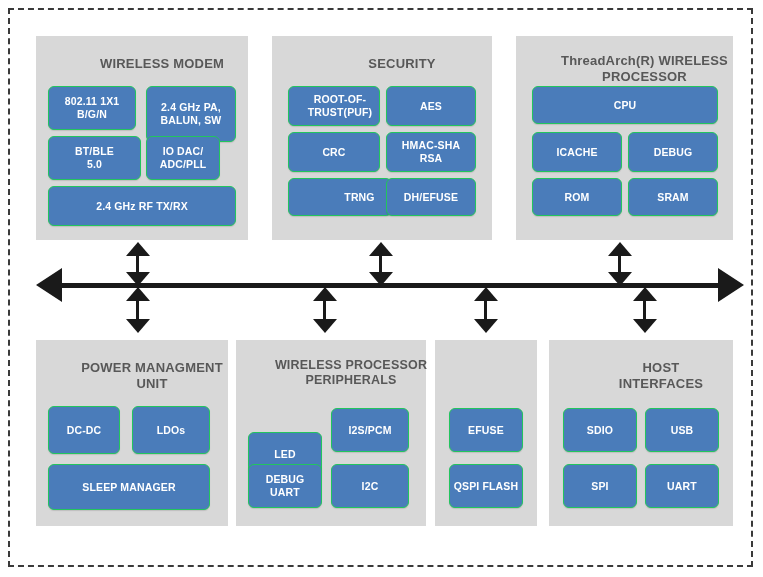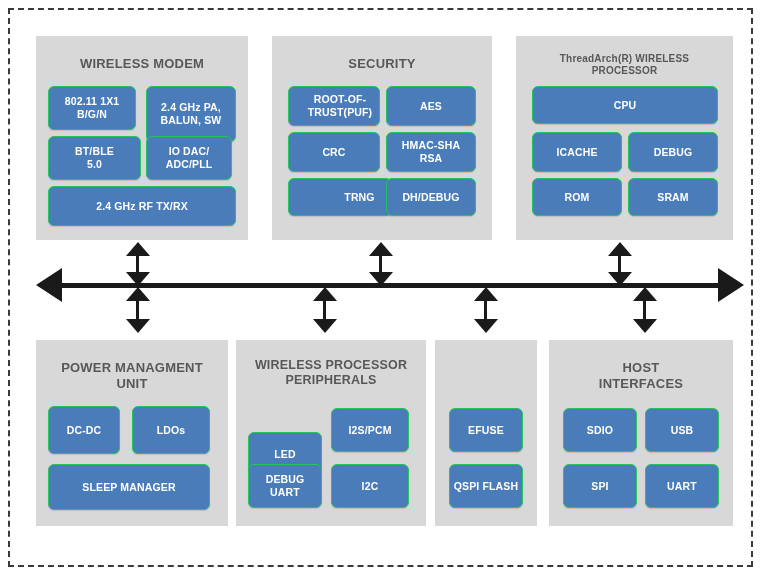--- a/index.html
+++ b/index.html
@@ -32,20 +32,21 @@
     background: #d8d8d8;
     box-sizing: border-box;
   }
   .panel-title {
     color: #585858;
     font-weight: bold;
     text-align: center;
     line-height: 1.22;
     letter-spacing: 0.2px;
     white-space: pre-line;
+    padding-left: 20px;
   }
   
   .tile {
     position: absolute;
     background: #4a7cba;
     border: 1px solid #22c55e;
     border-radius: 6px;
     color: #ffffff;
     font-weight: bold;
     font-size: 10.5px;
@@ -121,38 +122,38 @@
 
   <div class="panel" style="left:36px; top:36px; width:212px; height:204px;">
     <div class="panel-title" style="position:absolute; left:0; top:20px; width:212px; font-size:13px;">WIRELESS MODEM</div>
   </div>
   <div class="tile" style="left:48px; top:86px; width:88px; height:44px;">802.11 1X1
 B/G/N</div>
   <div class="tile" style="left:146px; top:86px; width:90px; height:56px;">2.4 GHz PA,
 BALUN, SW</div>
   <div class="tile" style="left:48px; top:136px; width:93px; height:44px;">BT/BLE
 5.0</div>
-  <div class="tile" style="left:146px; top:136px; width:86px; height:44px;">IO DAC/
+  <div class="tile" style="left:146px; top:136px; width:74px; height:44px;">IO DAC/
 ADC/PLL</div>
   <div class="tile" style="left:48px; top:186px; width:188px; height:40px;">2.4 GHz RF TX/RX</div>
 
   <div class="panel" style="left:272px; top:36px; width:220px; height:204px;">
     <div class="panel-title" style="position:absolute; left:0; top:20px; width:220px; font-size:13px;">SECURITY</div>
   </div>
   <div class="tile" style="left:288px; top:86px; width:92px; height:40px;padding-left:12px;">ROOT-OF-
 TRUST(PUF)</div>
   <div class="tile" style="left:386px; top:86px; width:90px; height:40px;">AES</div>
   <div class="tile" style="left:288px; top:132px; width:92px; height:40px;">CRC</div>
   <div class="tile" style="left:386px; top:132px; width:90px; height:40px;">HMAC-SHA
 RSA</div>
   <div class="tile" style="left:288px; top:178px; width:104px; height:38px;padding-left:39px;">TRNG</div>
-  <div class="tile" style="left:386px; top:178px; width:90px; height:38px;">DH/DEBUG</div>
+  <div class="tile" style="left:386px; top:178px; width:90px; height:38px;">DH/EFUSE</div>
 
   <div class="panel" style="left:516px; top:36px; width:217px; height:204px;">
-    <div class="panel-title" style="position:absolute; left:0; top:17px; width:217px; font-size:10px;">ThreadArch(R) WIRELESS
+    <div class="panel-title" style="position:absolute; left:0; top:17px; width:217px; font-size:13px;">ThreadArch(R) WIRELESS
 PROCESSOR</div>
   </div>
   <div class="tile" style="left:532px; top:86px; width:186px; height:38px;">CPU</div>
   <div class="tile" style="left:532px; top:132px; width:90px; height:40px;">ICACHE</div>
   <div class="tile" style="left:628px; top:132px; width:90px; height:40px;">DEBUG</div>
   <div class="tile" style="left:532px; top:178px; width:90px; height:38px;">ROM</div>
   <div class="tile" style="left:628px; top:178px; width:90px; height:38px;">SRAM</div>
 
   <div id="bus-line"></div>
   <div class="bus-head" id="bus-head-left"></div>

